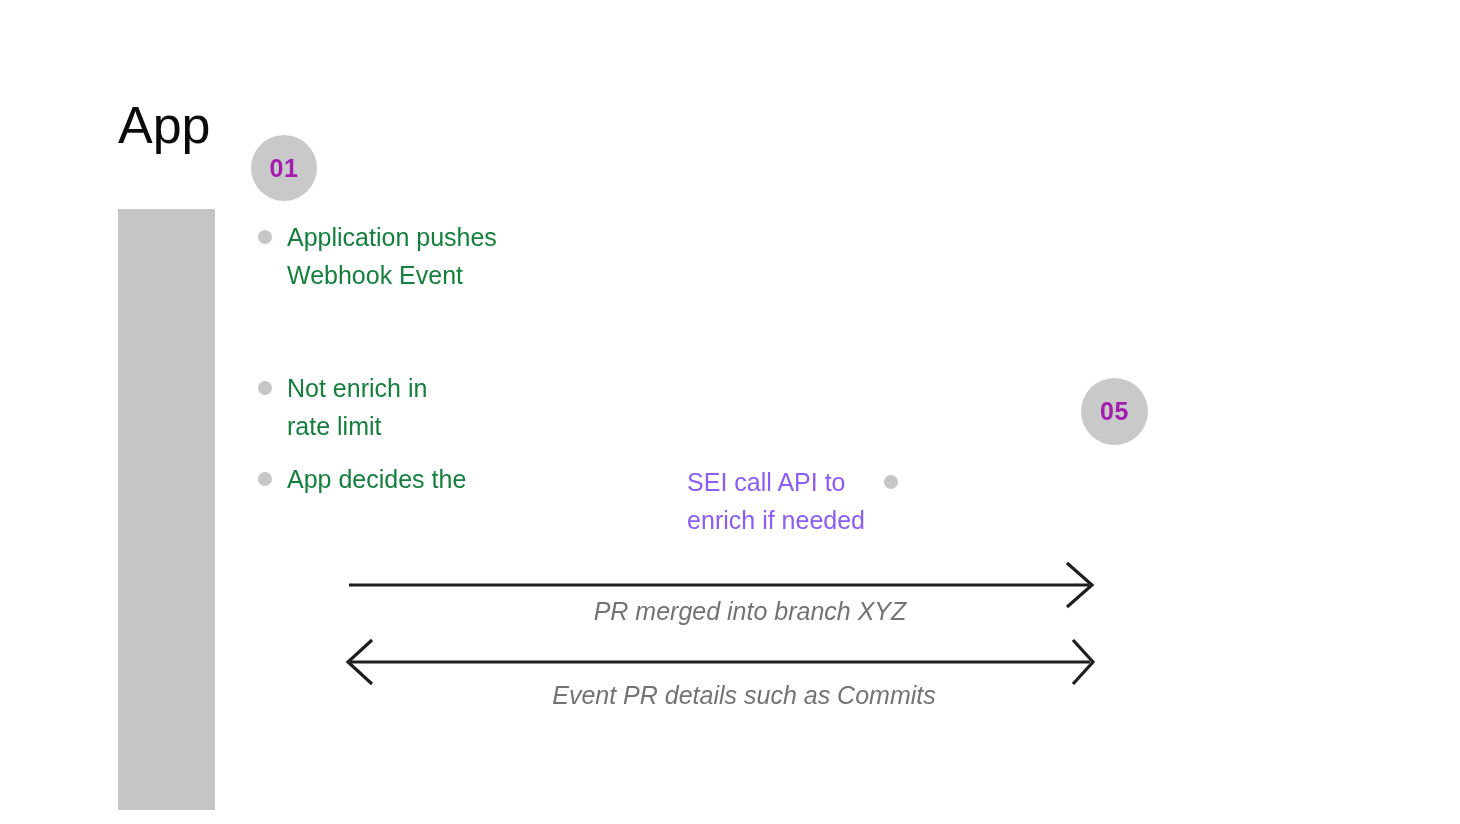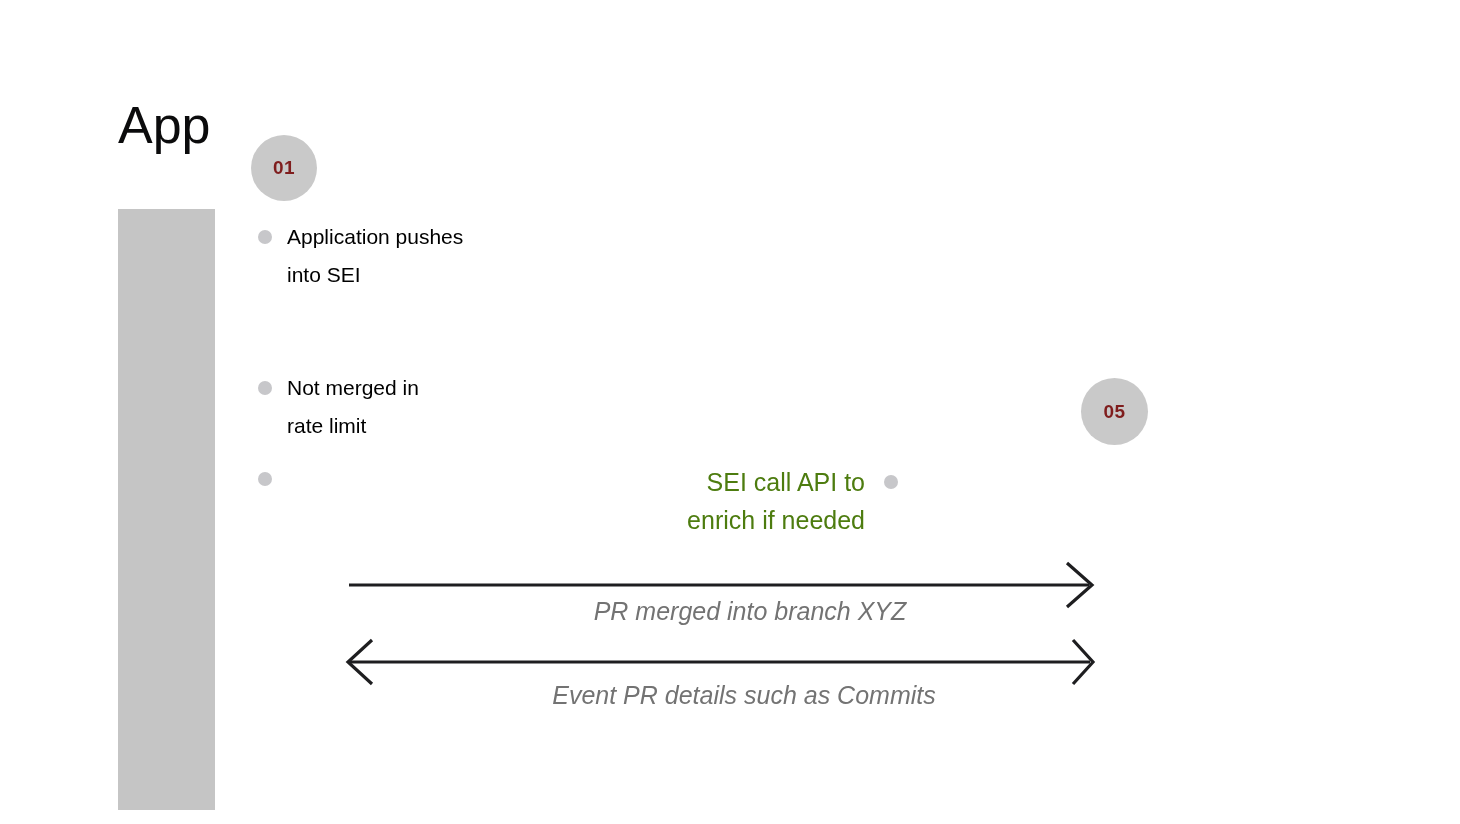--- a/index.html
+++ b/index.html
@@ -54,23 +54,23 @@
     top: 89px;
     width: 68px;
     height: 68px;
   }
 
   
   .badge {
     position: absolute;
     border-radius: 50%;
     background: #c9c9c9;
-    color: #7f1d1d;
+    color: #a21caf;
     font-weight: 700;
-    font-size: 19px;
+    font-size: 25px;
     display: flex;
     align-items: center;
     justify-content: center;
     letter-spacing: 0.5px;
   }
   .badge-01 { left: 251px; top: 135px; width: 66px; height: 66px; }
   .badge-02 { left: 1081px; top: 378px; width: 67px; height: 67px; }
 
   
   .bullet-item {
@@ -82,42 +82,42 @@
   .bullet-item .dot {
     flex: 0 0 auto;
     width: 14px;
     height: 14px;
     margin-top: 12px;
     margin-right: 15px;
     border-radius: 50%;
     background: #c7c7ca;
   }
   .bullet-lines {
-    font-size: 21px;
+    font-size: 25px;
     line-height: 38px;
-    color: #000000;
+    color: #15803d;
     white-space: nowrap;
   }
   .item-1 { top: 218px; }
   .item-2 { top: 369px; }
   .item-3 { top: 460px; }
 
   
   .right-note {
     position: absolute;
     top: 463px;
     right: 279px;
     display: flex;
     align-items: flex-start;
   }
   .right-note .note-lines {
     font-size: 25px;
     line-height: 38px;
-    color: #4d7c0f;
-    text-align: right;
+    color: #8b5cf6;
+    text-align: left;
     white-space: nowrap;
   }
   .right-note .dot {
     flex: 0 0 auto;
     width: 14px;
     height: 14px;
     margin-top: 12px;
     margin-left: 19px;
     border-radius: 50%;
     background: #c7c7ca;
@@ -171,35 +171,36 @@
     </svg>
   </div>
 
   <div class="badge badge-01">01</div>
   <div class="badge badge-02">05</div>
 
   <div class="bullet-item item-1">
     <span class="dot"></span>
     <div class="bullet-lines">
       <div>Application pushes</div>
-      <div>into SEI</div>
+      <div>Webhook Event</div>
     </div>
   </div>
 
   <div class="bullet-item item-2">
     <span class="dot"></span>
     <div class="bullet-lines">
-      <div>Not merged in</div>
+      <div>Not enrich in</div>
       <div>rate limit</div>
     </div>
   </div>
 
   <div class="bullet-item item-3">
     <span class="dot"></span>
     <div class="bullet-lines">
+      <div>App decides the</div>
     </div>
   </div>
 
   <div class="right-note">
     <div class="note-lines">
       <div>SEI call API to</div>
       <div>enrich if needed</div>
     </div>
     <span class="dot"></span>
   </div>

